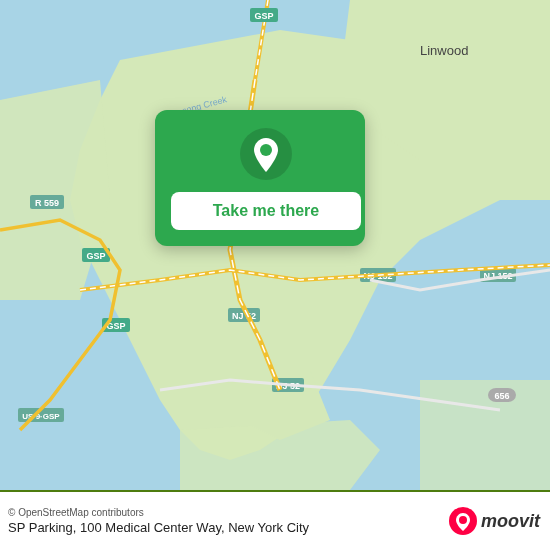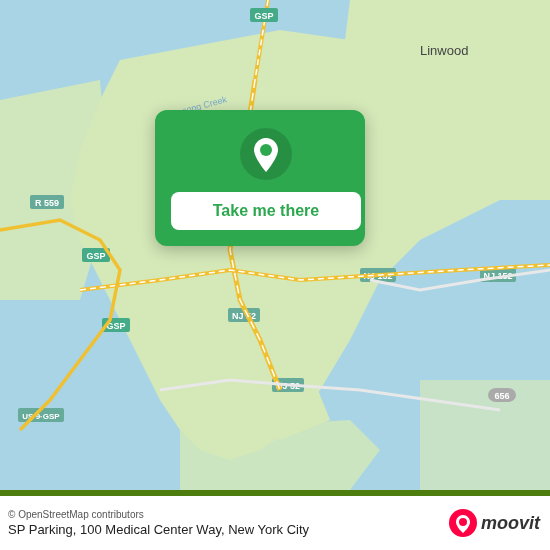--- a/index.html
+++ b/index.html
@@ -61,21 +61,21 @@
 
     
     #bottom-bar {
       width: 550px;
       height: 60px;
       background-color: white;
       display: flex;
       align-items: center;
       justify-content: space-between;
       padding: 0 10px 0 8px;
-      border-top: 6px solid #4d7c0f;
+      border-top: 2px solid #4d7c0f;
     }
 
     #bottom-left {
       display: flex;
       flex-direction: column;
       justify-content: center;
     }
 
     #copyright-text {
       font-size: 10px;

